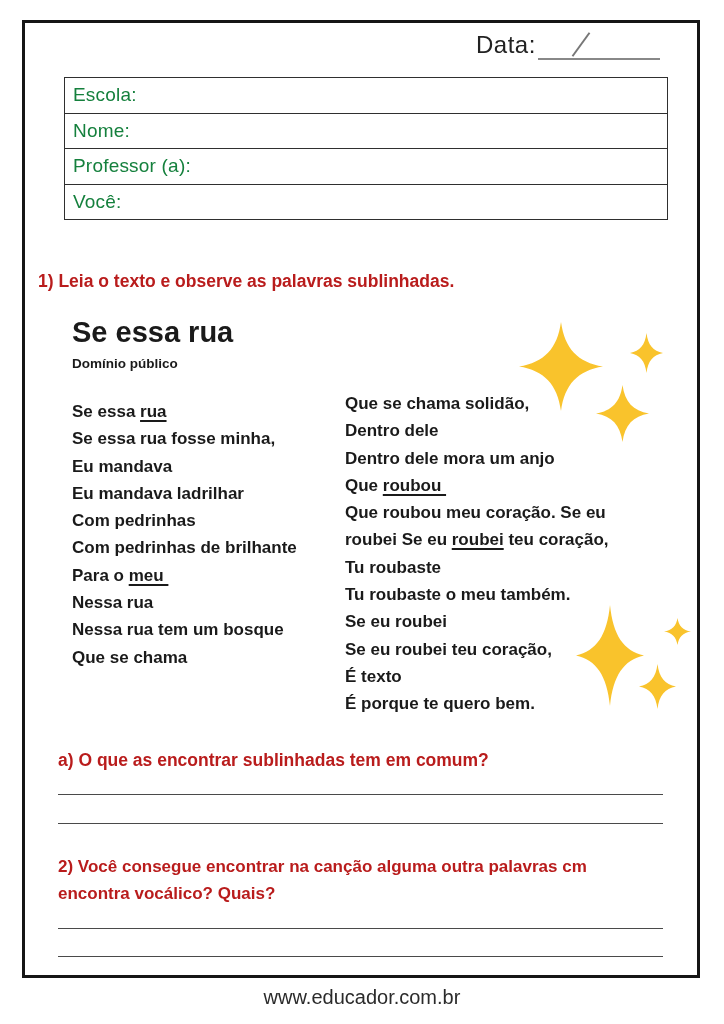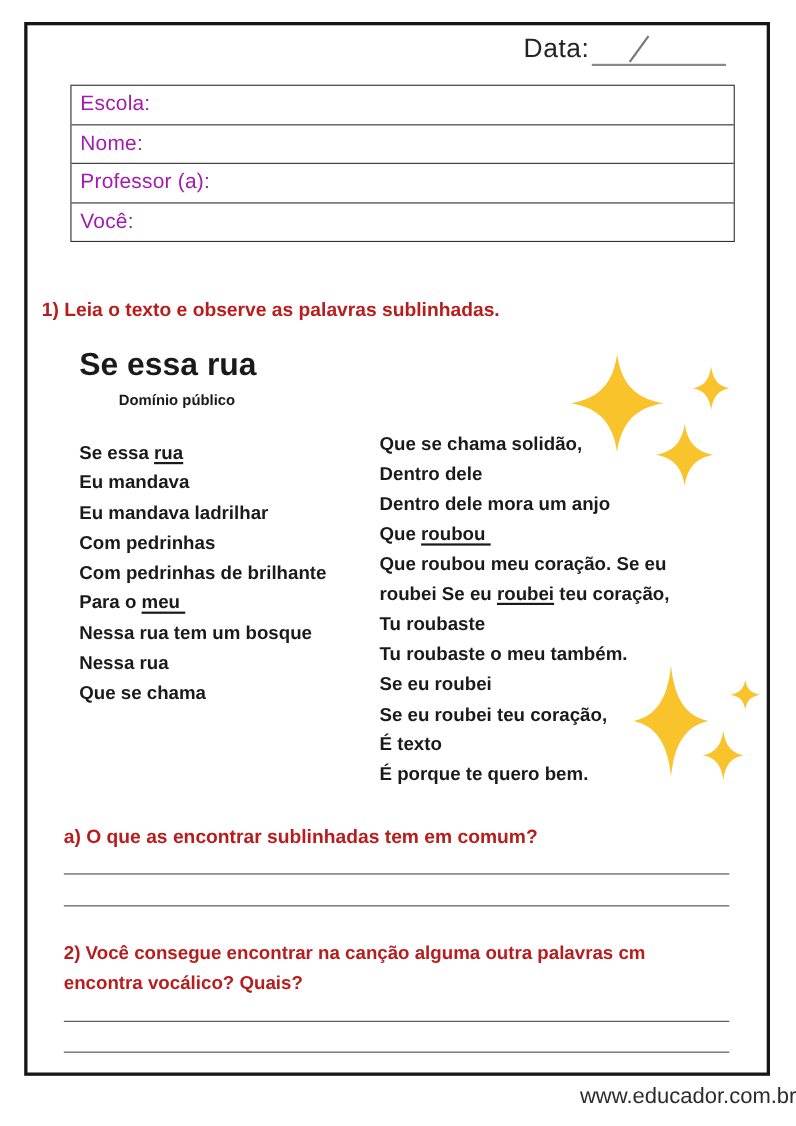--- a/index.html
+++ b/index.html
@@ -18,41 +18,41 @@
   }
 
   .date-label { left:476px; top:31px; font-size:24px; color:#222; letter-spacing:0.5px; }
   .date-line  { left:538px; top:34px; width:122px; height:24px; border-bottom:2px solid #888; }
   .date-slash { left:580px; top:30px; width:2px; height:29px; background:#777; transform:rotate(36deg); }
 
   .info-table { left:64px; top:77px; width:602px; border:1.5px solid #2f2f2f; background:#fff; }
   .info-row {
     height:34.5px; border-bottom:1.5px solid #2f2f2f;
     display:flex; align-items:center; padding-left:8px;
-    font-size:19px; color:#a21caf; letter-spacing:0.2px;
+    font-size:19px; color:#15803d; letter-spacing:0.2px;
   }
   .info-row:last-child { border-bottom:none; }
   .info-row .lbl { pointer-events:none; }
 
   .bold-text { font-weight:bold; color:#b91c1c; }
   .q1 { left:38px; top:271px; font-size:17.5px; }
   .song-title  { left:72px; top:316px; font-size:29px; font-weight:bold; color:#1a1a1a; }
-  .song-credit { left:72px; top:356px; font-size:13.5px; font-weight:bold; color:#1a1a1a;margin-left:36px; }
+  .song-credit { left:72px; top:356px; font-size:13.5px; font-weight:bold; color:#1a1a1a; }
 
   .lyrics { font-size:17px; font-weight:bold; color:#1a1a1a; line-height:27.3px; white-space:nowrap; }
   .col1 { left:72px;  top:398px; }
   .col2 { left:345px; top:390px; }
   .u { text-decoration:underline; text-underline-offset:3px; text-decoration-thickness:1.5px; }
 
   .qa { left:58px; top:750px; font-size:17.5px; }
   .q2 { left:58px; top:853px; font-size:17px; line-height:27px; }
   .answer-line { left:58px; width:605px; height:0; border-bottom:1.5px solid #4a4a4a; }
   .al1 { top:794px; } .al2 { top:823px; } .al3 { top:928px; } .al4 { top:956px; }
 
-  .footer { left:0; top:986px; width:724px; text-align:right; font-size:20px; color:#2b2b2b; }
+  .footer { left:0; top:986px; width:724px; text-align:center; font-size:20px; color:#2b2b2b; }
 
   .star { position:absolute; display:block; }
 </style>
 </head>
 <body>
 
 <div class="abs frame"></div>
 
 <span class="abs date-label">Data:</span>
 <div class="abs date-line"></div>
@@ -72,27 +72,28 @@
     <span class="lbl">Você:</span>
   </div>
 </div>
 
 <div class="abs q1 bold-text">1) Leia o texto e observe as palavras sublinhadas.</div>
 <div class="abs song-title">Se essa rua</div>
 <div class="abs song-credit">Domínio público</div>
 
 <div class="abs lyrics col1">
     <div class="lyric-line"><span>Se essa </span><span class="u">rua</span></div>
+    <div class="lyric-line"><span>Se essa rua fosse minha,</span></div>
     <div class="lyric-line"><span>Eu mandava</span></div>
     <div class="lyric-line"><span>Eu mandava ladrilhar</span></div>
     <div class="lyric-line"><span>Com pedrinhas</span></div>
     <div class="lyric-line"><span>Com pedrinhas de brilhante</span></div>
     <div class="lyric-line"><span>Para o </span><span class="u">meu&nbsp;</span></div>
+    <div class="lyric-line"><span>Nessa rua</span></div>
     <div class="lyric-line"><span>Nessa rua tem um bosque</span></div>
-    <div class="lyric-line"><span>Nessa rua</span></div>
     <div class="lyric-line"><span>Que se chama</span></div>
   </div>
 <div class="abs lyrics col2">
     <div class="lyric-line"><span>Que se chama solidão,</span></div>
     <div class="lyric-line"><span>Dentro dele</span></div>
     <div class="lyric-line"><span>Dentro dele mora um anjo</span></div>
     <div class="lyric-line"><span>Que </span><span class="u">roubou&nbsp;</span></div>
     <div class="lyric-line"><span>Que roubou meu coração. Se eu</span></div>
     <div class="lyric-line"><span>roubei Se eu </span><span class="u">roubei</span><span> teu coração,</span></div>
     <div class="lyric-line"><span>Tu roubaste</span></div>

